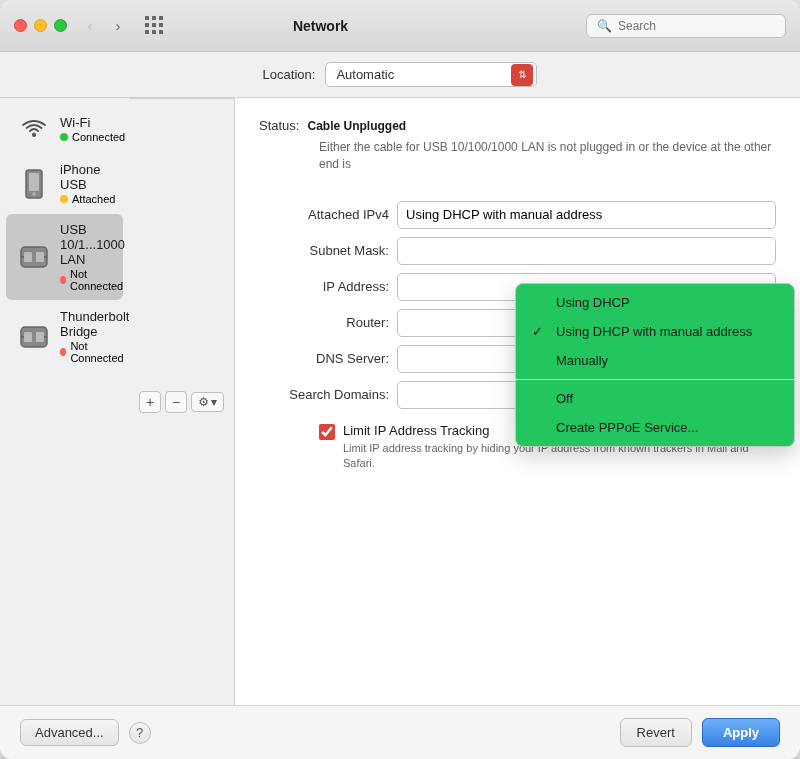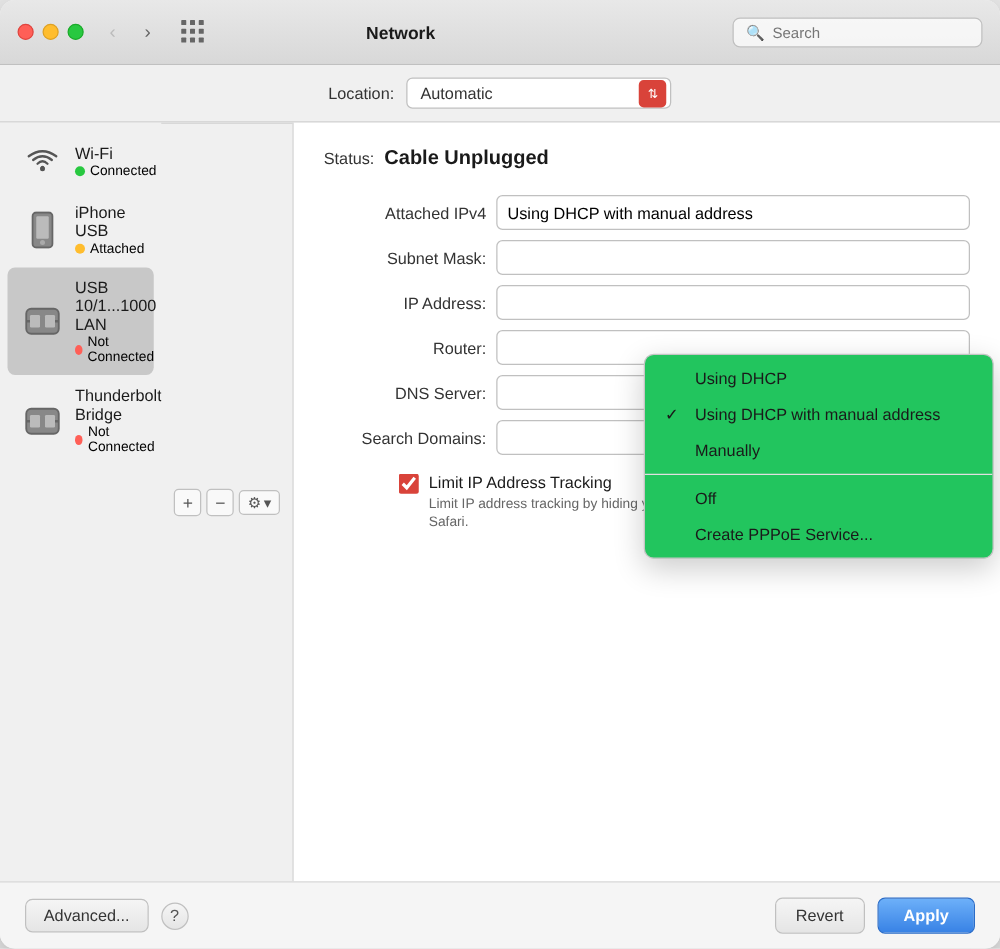--- a/index.html
+++ b/index.html
@@ -310,21 +310,21 @@
       margin-bottom: 6px;
     }
 
     .status-label {
       font-size: 13px;
       color: #333;
       font-weight: 500;
     }
 
     .status-value {
-      font-size: 16px;
+      font-size: 12px;
       font-weight: 700;
       color: #1a1a1a;
     }
 
     .status-description {
       font-size: 12px;
       color: #666;
       line-height: 1.4;
       margin-left: 60px;
       margin-bottom: 14px;
@@ -640,20 +640,22 @@
       </div>
     </div>
 
     <div class="detail-panel">
 
       <div class="detail-header">
         <div class="status-row">
           <span class="status-label">Status:</span>
           <span class="status-value">Cable Unplugged</span>
         </div>
+        <div class="status-description">Either the cable for USB 10/100/1000 LAN is
+not plugged in or the device at the other end is</div>
       </div>
 
       <div class="form-rows">
         <div class="form-row">
           <span class="form-row-label">Attached IPv4</span>
           <select class="form-row-select">
             <option>Using DHCP with manual address</option>
           </select>
         </div>
         <div class="form-row">

